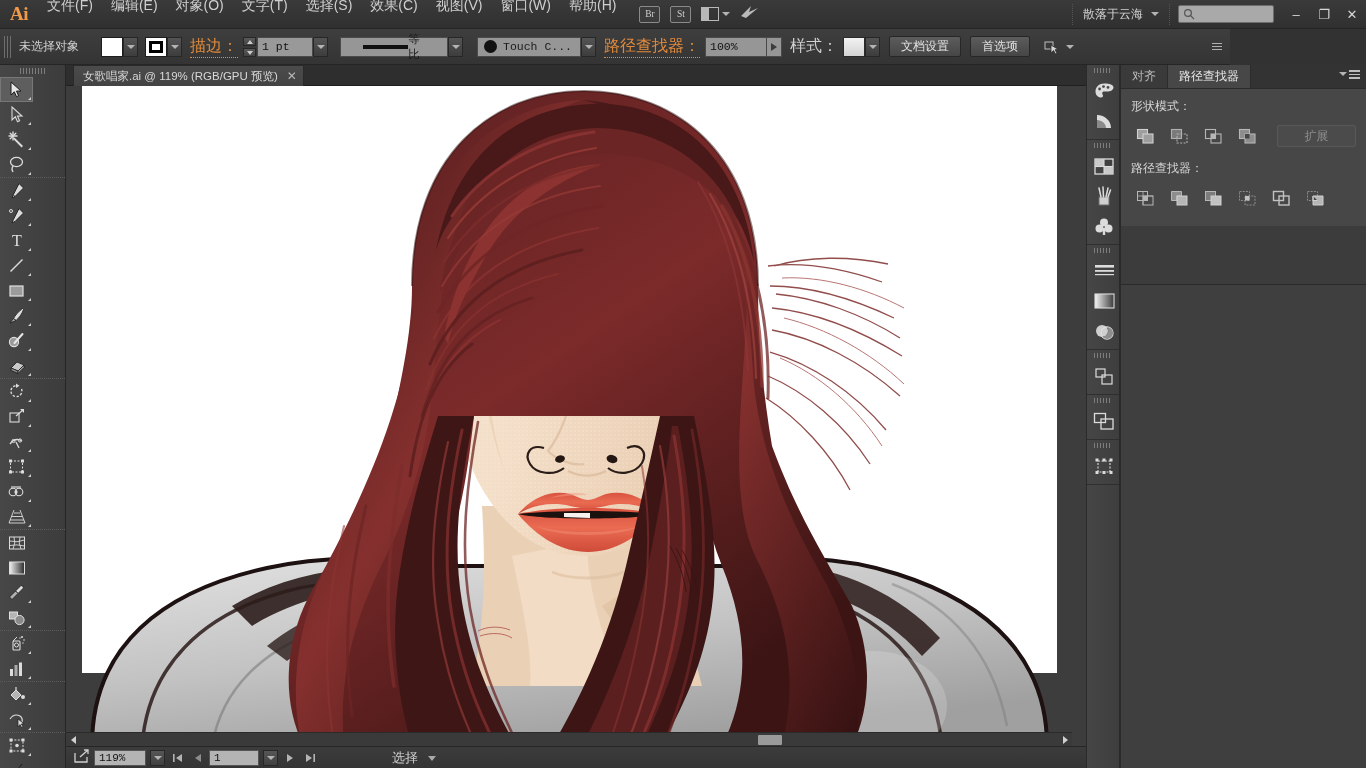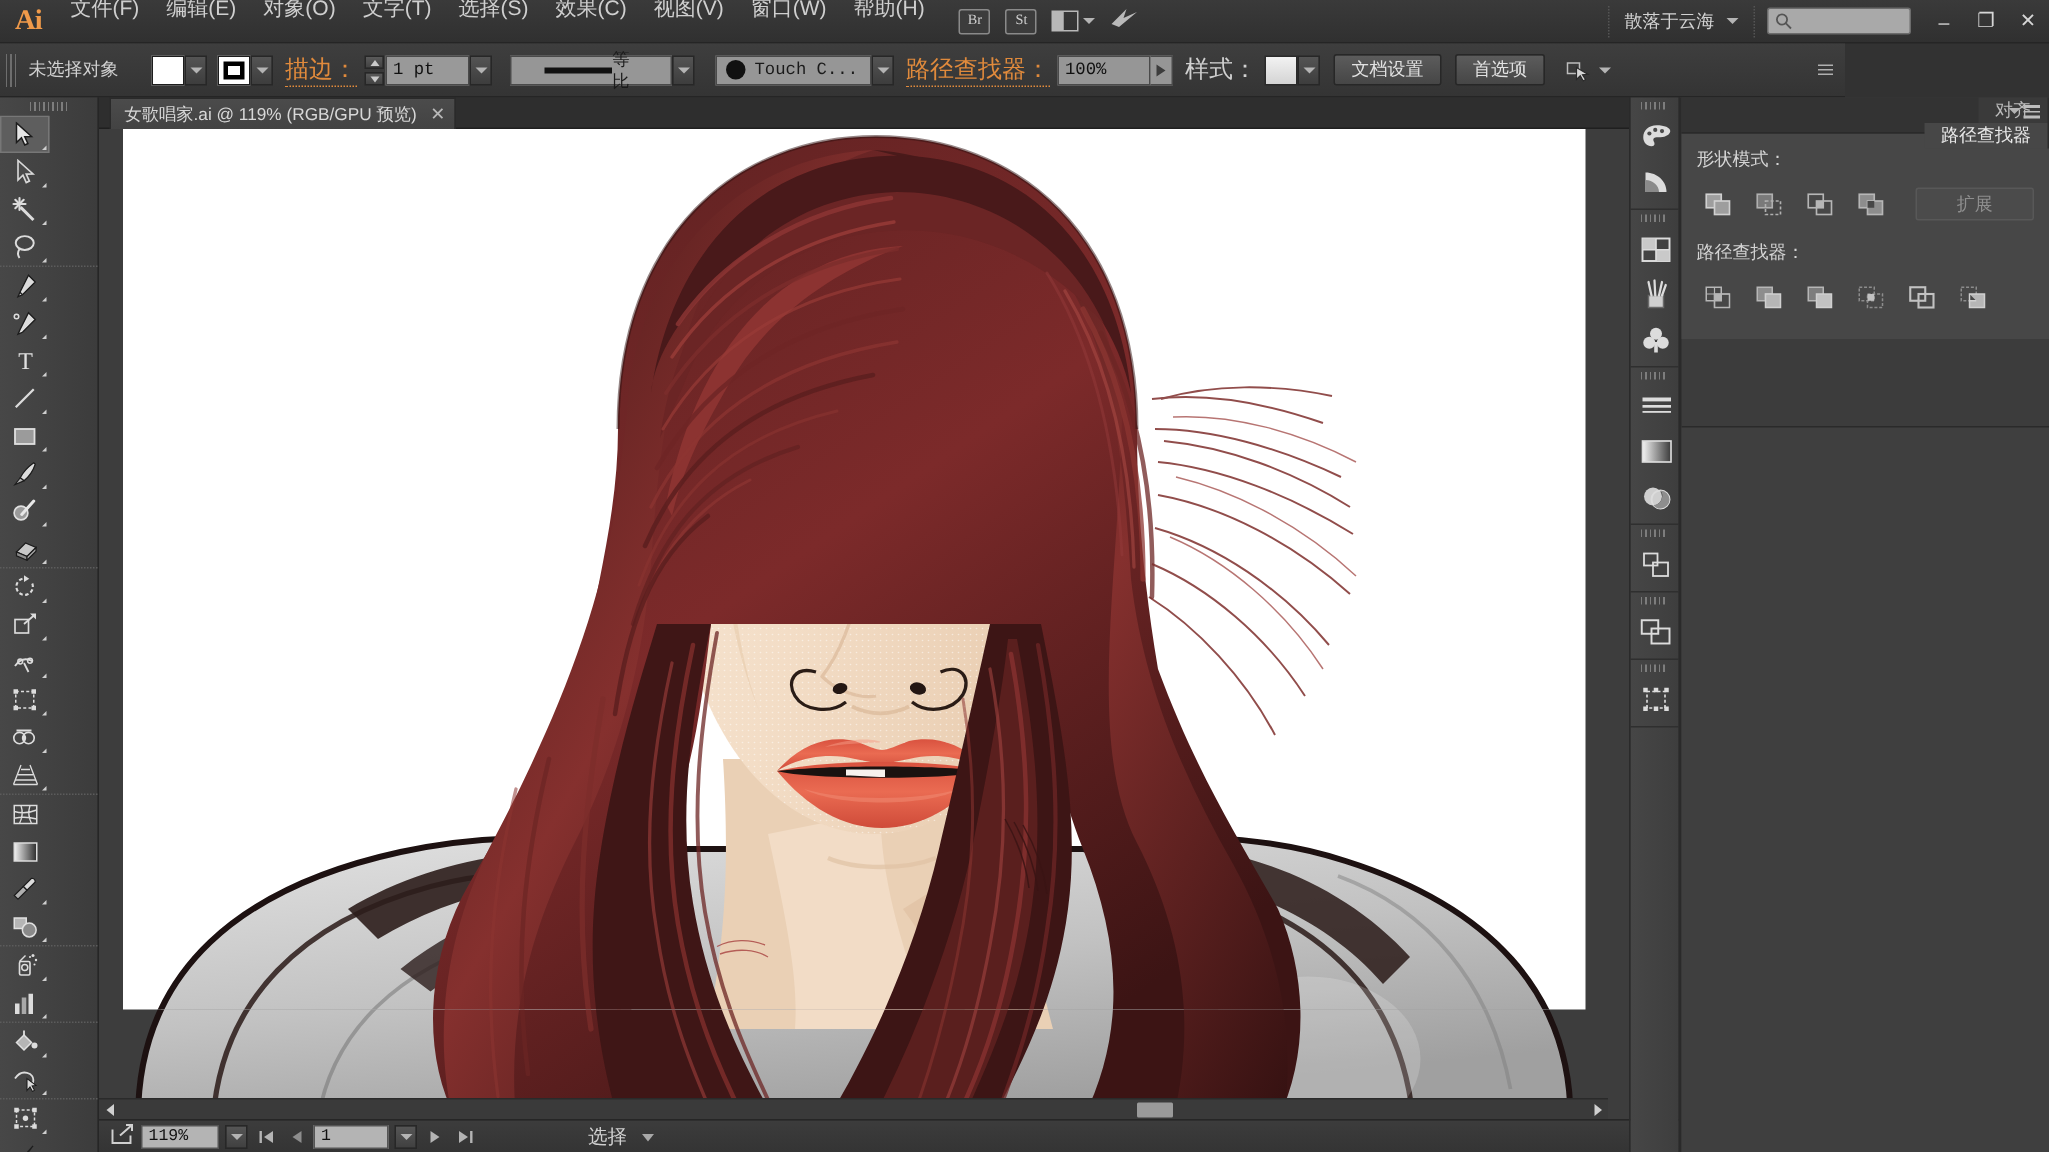--- a/index.html
+++ b/index.html
@@ -261,21 +261,21 @@
   .dock-sec { border-bottom: 1px solid #2f2f2f; padding-bottom: 3px; }
   .dock-ic {
     width: 34px; height: 30px; display: flex; align-items: center; justify-content: center;
   }
   #panels {
     position: absolute; right: 0; top: 65px; width: 246px; height: 703px;
     background: #3c3c3c; border-left: 1px solid #2a2a2a;
   }
   .panel-tabs {
     height: 24px; background: #333; display: flex; align-items: flex-end;
-    position: relative; border-bottom: 1px solid #2a2a2a; flex-direction: column;
+    position: relative; border-bottom: 1px solid #2a2a2a;
   }
   .ptab {
     height: 23px; padding: 0 11px; display: flex; align-items: center;
     font-size: 12px; color: #bcbcbc; background: #3a3a3a;
     border-right: 1px solid #2c2c2c;
   }
   .ptab.active { background: #474747; color: #e8e8e8; }
   .pmenu {
     position: absolute; right: 6px; top: 5px; display: flex; align-items: center; gap: 2px;
   }

